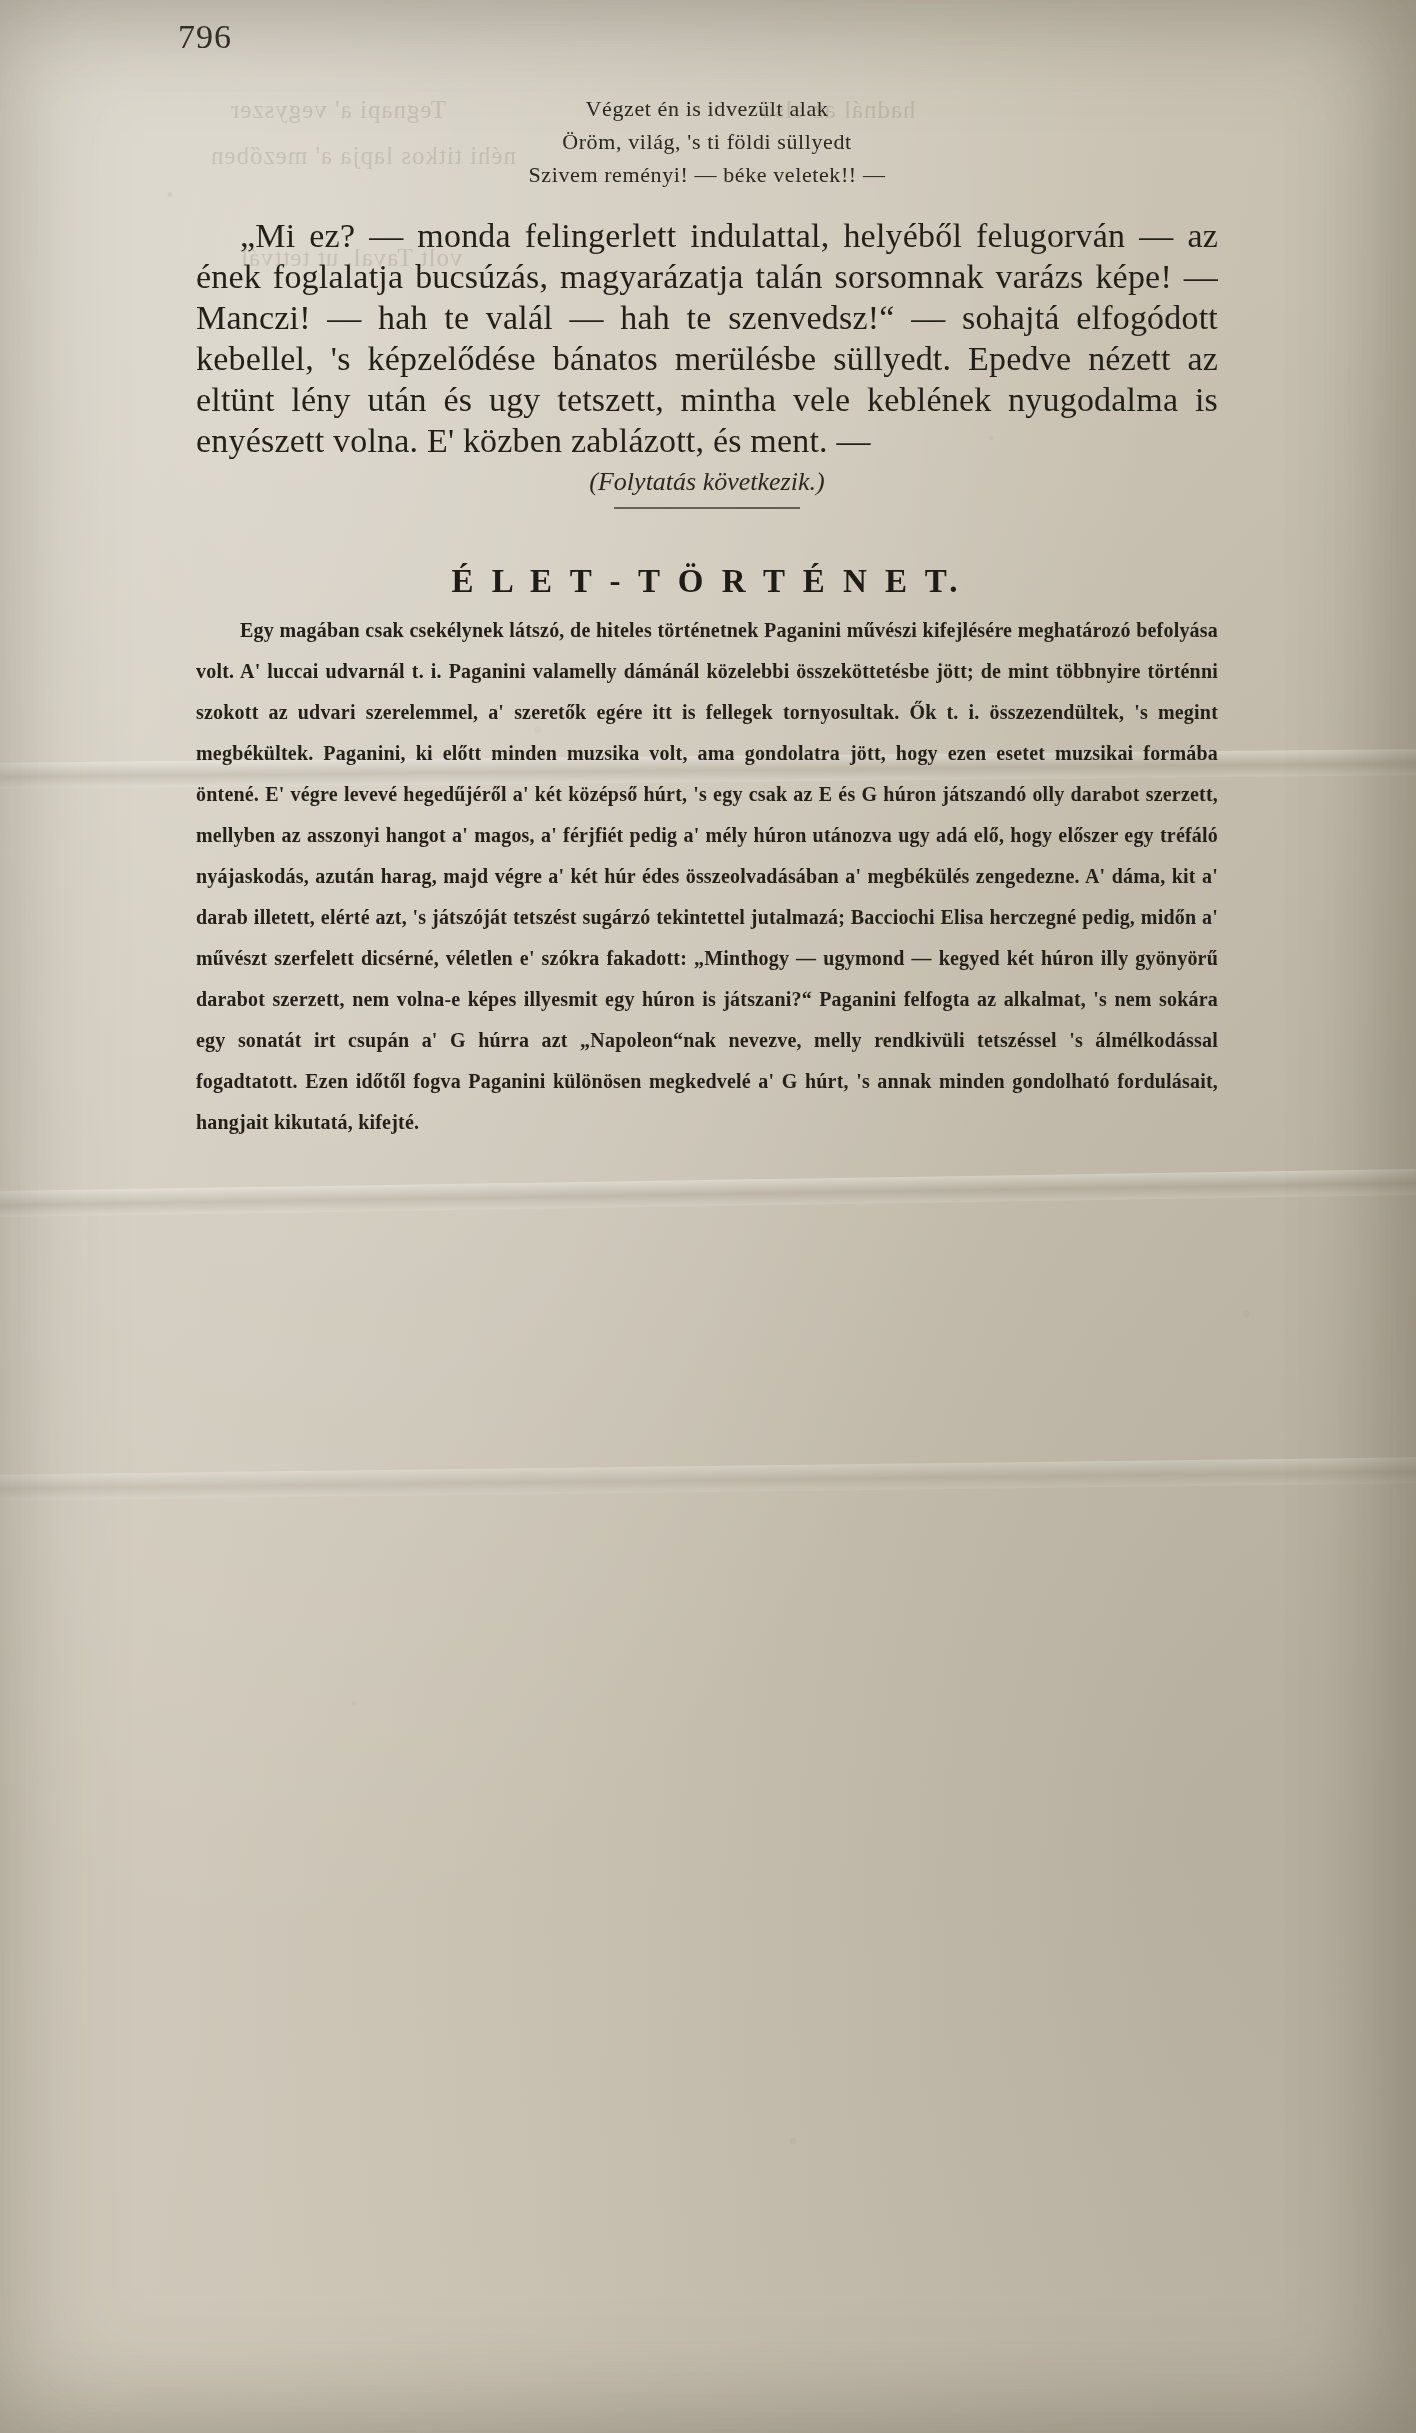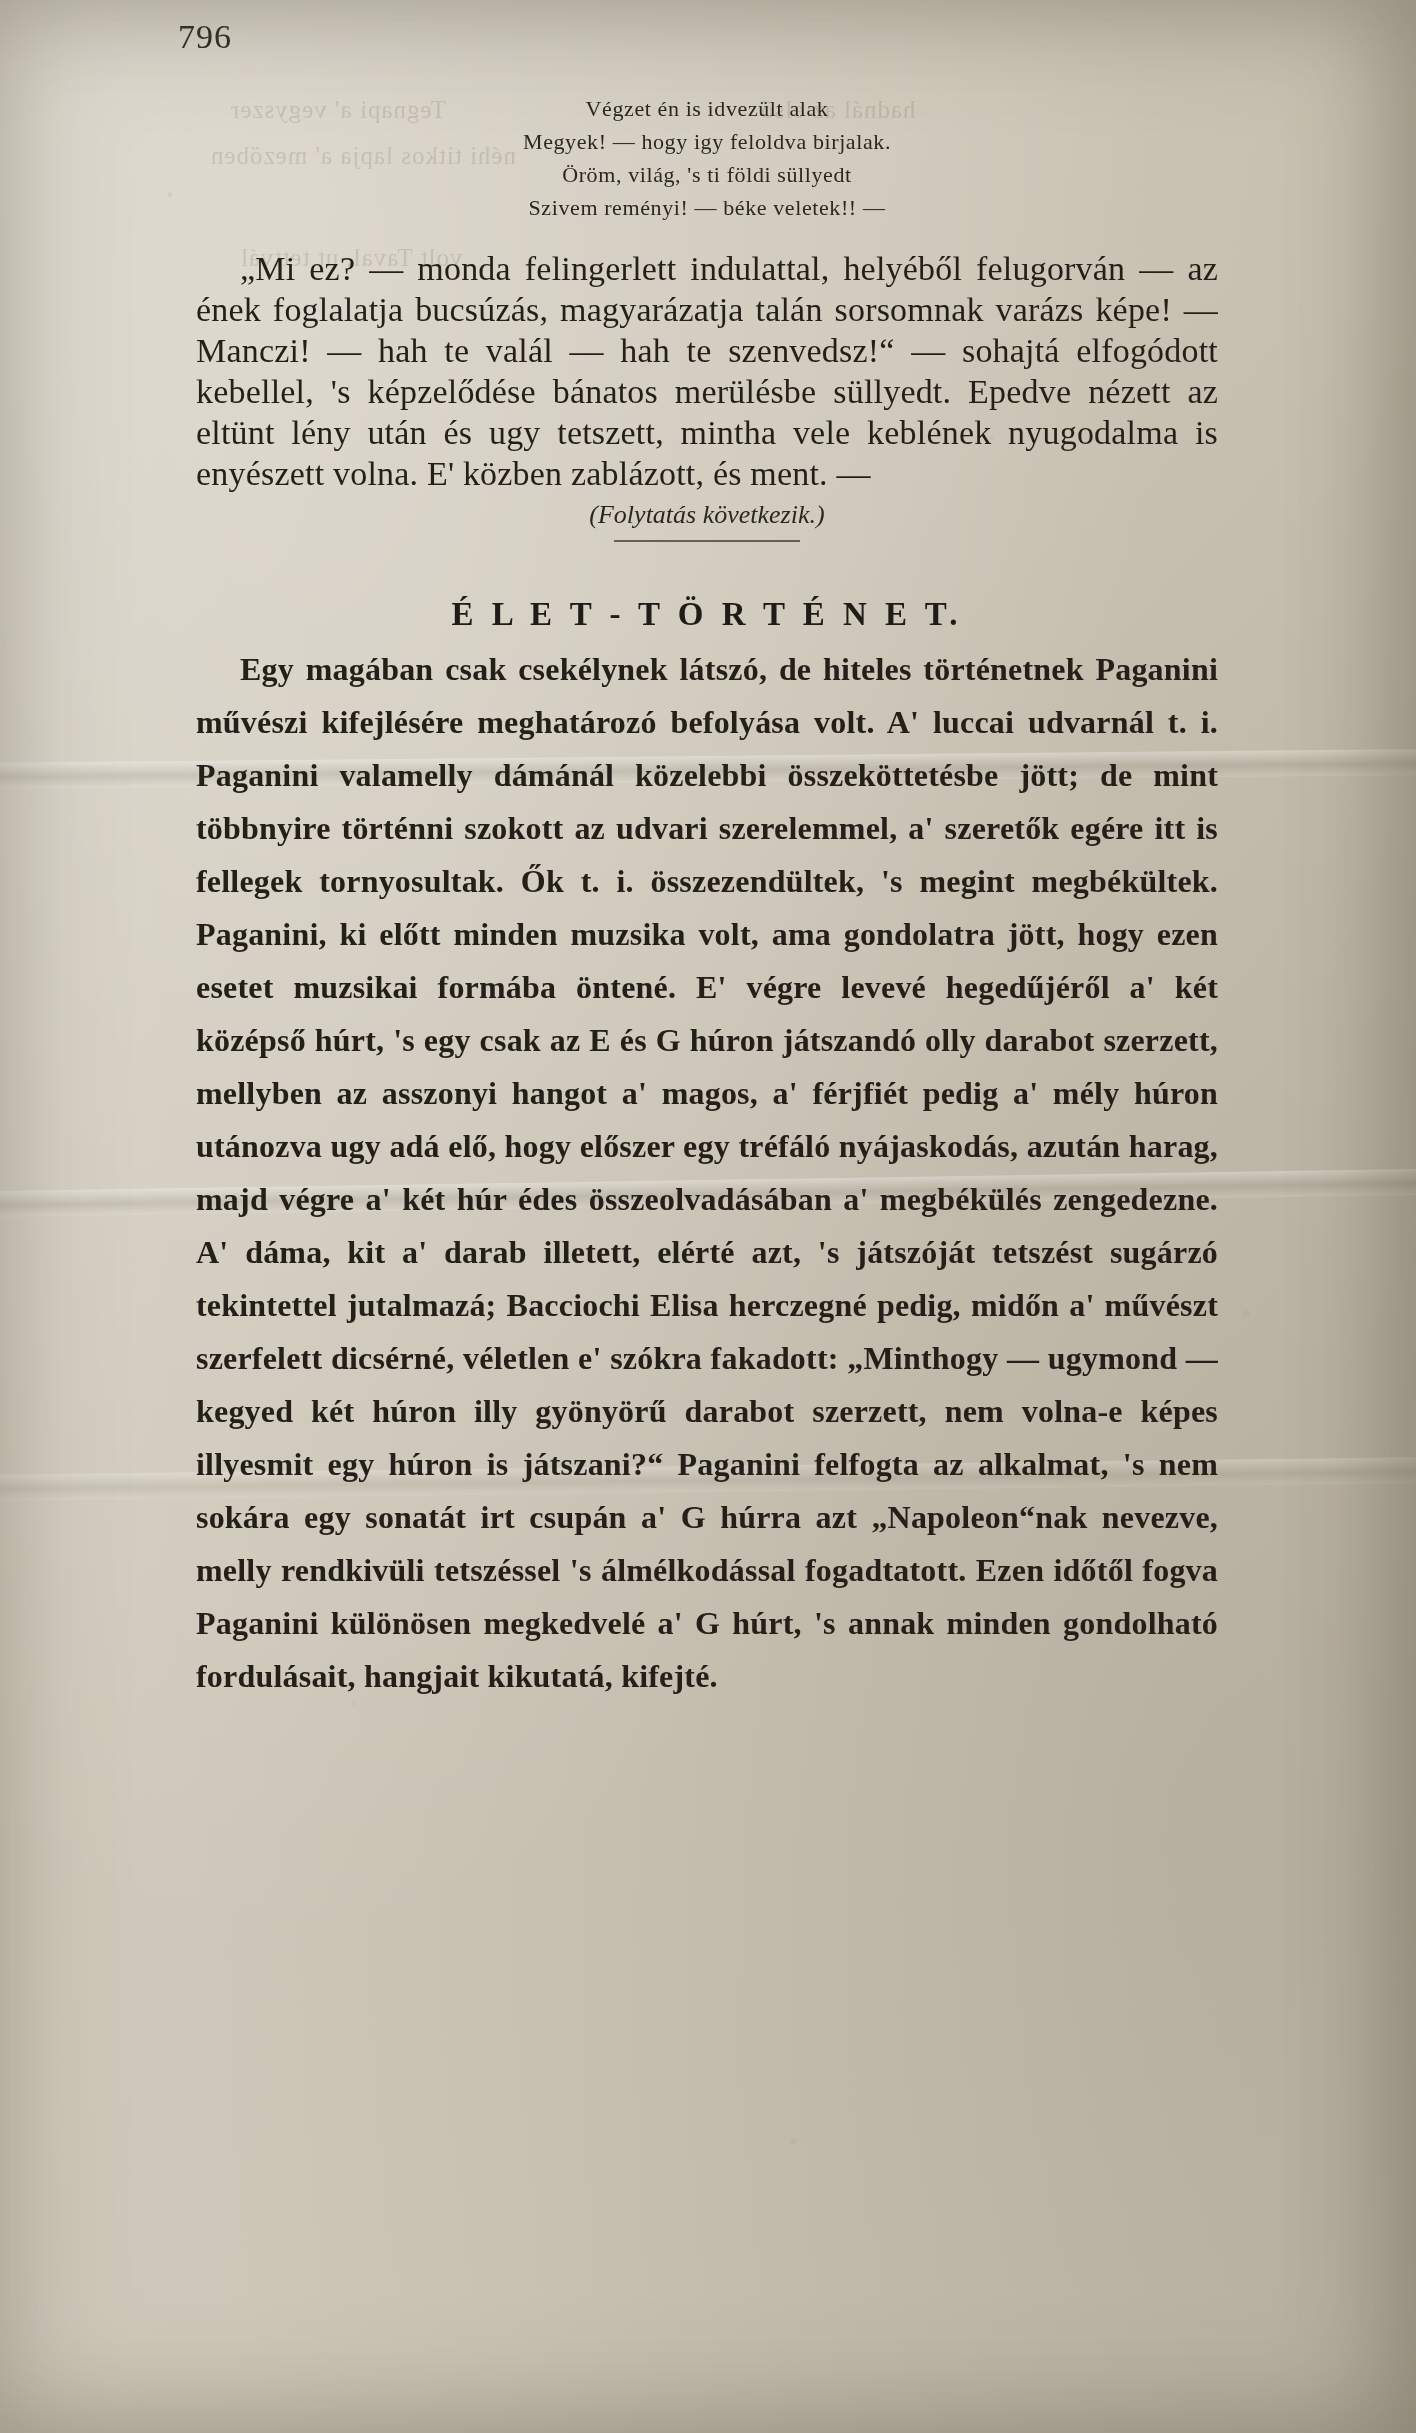--- a/index.html
+++ b/index.html
@@ -135,21 +135,21 @@
     margin-top: 12px;
     letter-spacing: 1.2px;
   }
   .head-sub .vegzet {
     font-style: italic;
     letter-spacing: 0.5px;
   }
   .body-block {
     margin-top: 10px;
   }
-  .b3 { font-size: 32px; line-height: 53px; font-weight: 600; }
+  .b3 { font-size: 20px; line-height: 41px; font-weight: 600; }
 </style>
 </head>
 <body>
 
 <div class="page">
 
   <div class="grain"></div>
   <div class="fold f1"></div>
   <div class="fold f2"></div>
   <div class="fold f3"></div>
@@ -160,21 +160,20 @@
   <div class="bleed" style="left:760px; top:96px; font-size:25px;">hadnál az első</div>
 
   <div class="content">
 
     <div class="folio">796</div>
 
     <div class="col">
 
       <div class="verse">
         <div>Végzet én is idvezült alak</div>
-        <div>Megyek! — hogy igy feloldva birjalak.</div>
         <div>Öröm, világ, 's ti földi süllyedt</div>
         <div>Szivem reményi! — béke veletek!! —</div>
       </div>
 
       <div class="prose">
         <p class="indent">„Mi ez? — monda felingerlett indulattal, helyéből felugorván — az ének foglalatja bucsúzás, magyarázatja talán sorsomnak varázs képe! — Manczi! — hah te valál — hah te szenvedsz!“ — sohajtá elfogódott kebellel, 's képzelődése bánatos merülésbe süllyedt. Epedve nézett az eltünt lény után és ugy tetszett, mintha vele keblének nyugodalma is enyészett volna. E' közben zablázott, és ment. —</p>
       </div>
 
       <div class="contline">(Folytatás következik.)</div>
       <div class="rule"></div>

